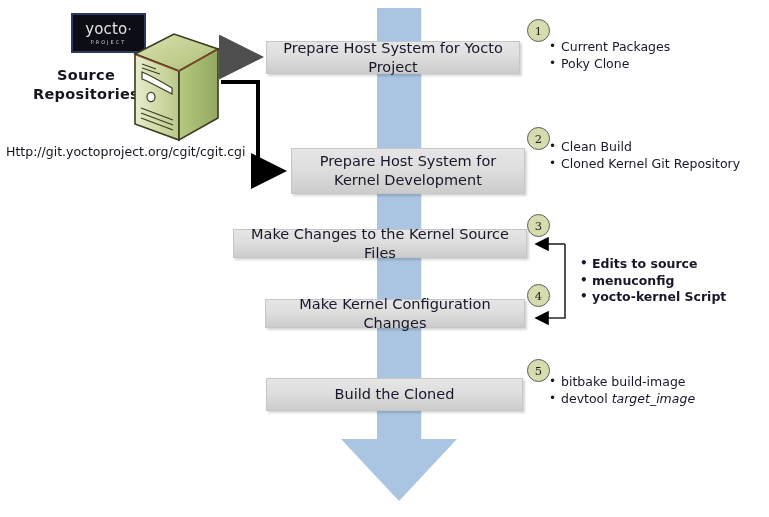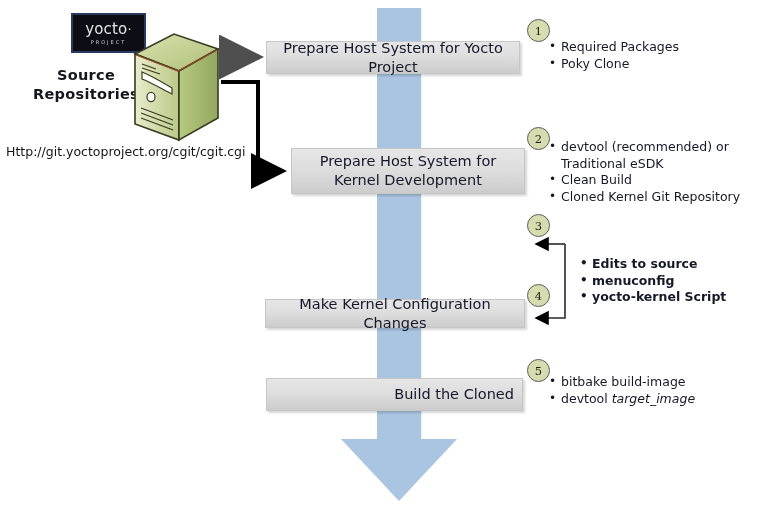--- a/index.html
+++ b/index.html
@@ -100,21 +100,21 @@
 
   
   .pbox {
     position: absolute;
     box-sizing: border-box;
     background: linear-gradient(to bottom, #e6e6e6 0%, #dedede 45%, #cccccc 100%);
     border: 1px solid #c6c6c6;
     box-shadow: 2px 2px 2px rgba(0,0,0,0.16);
     display: flex;
     align-items: center;
-    justify-content: flex-end;
+    justify-content: center;
     text-align: center;
     font-size: 14.5px;
     line-height: 19px;
     color: #17172a;
     padding: 0 8px;
   }
   .pbox1 { left: 266px; top: 41px;  width: 254px; height: 33px; }
   .pbox2 { left: 291px; top: 148px; width: 234px; height: 46px; }
   .pbox3 { left: 233px; top: 229px; width: 294px; height: 29px; }
   .pbox4 { left: 265px; top: 299px; width: 260px; height: 29px; }
@@ -260,40 +260,42 @@
     <polyline points="565,244 565,318 536,318" fill="none" stroke="#2a2a2a" stroke-width="1.6" marker-end="url(#arrBlackL)"></polyline>
     <polyline points="565,244 536,244" fill="none" stroke="#2a2a2a" stroke-width="1.6" marker-end="url(#arrBlackL)"></polyline>
   </svg>
 
   <div class="pbox pbox1">
     <span>Prepare Host System for Yocto Project</span>
   </div>
   <div class="pbox pbox2">
     <span>Prepare Host System for Kernel Development</span>
   </div>
+  <div class="pbox pbox3">
+    <span>Make Changes to the Kernel Source Files</span>
+  </div>
   <div class="pbox pbox4">
     <span>Make Kernel Configuration Changes</span>
   </div>
   <div class="pbox pbox5">
     <span>Build the Cloned</span>
   </div>
 
   <div class="numcircle nc1">1</div>
   <div class="numcircle nc2">2</div>
   <div class="numcircle nc3">3</div>
   <div class="numcircle nc4">4</div>
   <div class="numcircle nc5">5</div>
 
   <ul class="blist bl1">
-    <li>Required Packages</li>
+    <li>Current Packages</li>
     <li>Poky Clone</li>
   </ul>
 
   <ul class="blist bl2">
-    <li class="wrap">devtool (recommended) or Traditional eSDK</li>
     <li>Clean Build</li>
     <li>Cloned Kernel Git Repository</li>
   </ul>
 
   <ul class="blist bl34">
     <li>Edits to source</li>
     <li>menuconfig</li>
     <li>yocto-kernel Script</li>
   </ul>
 

